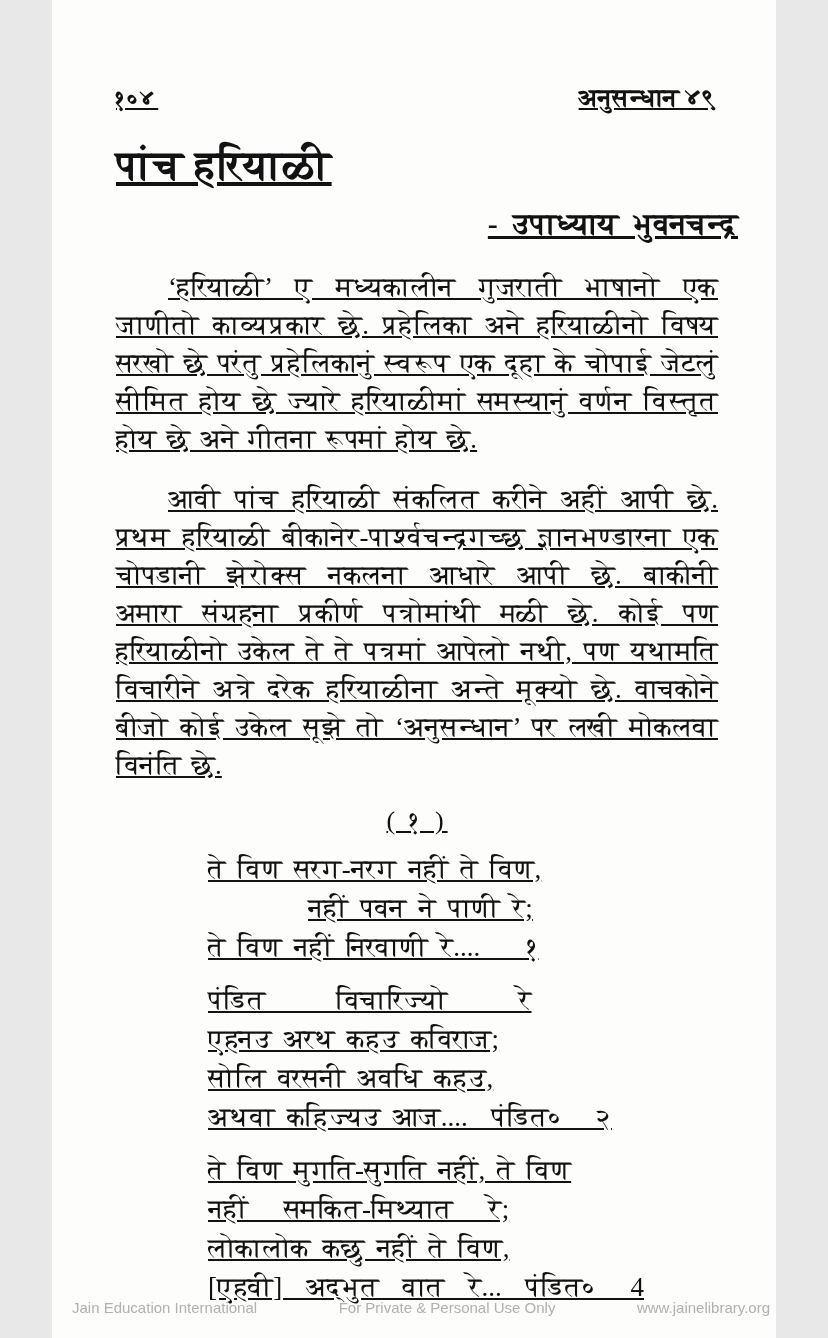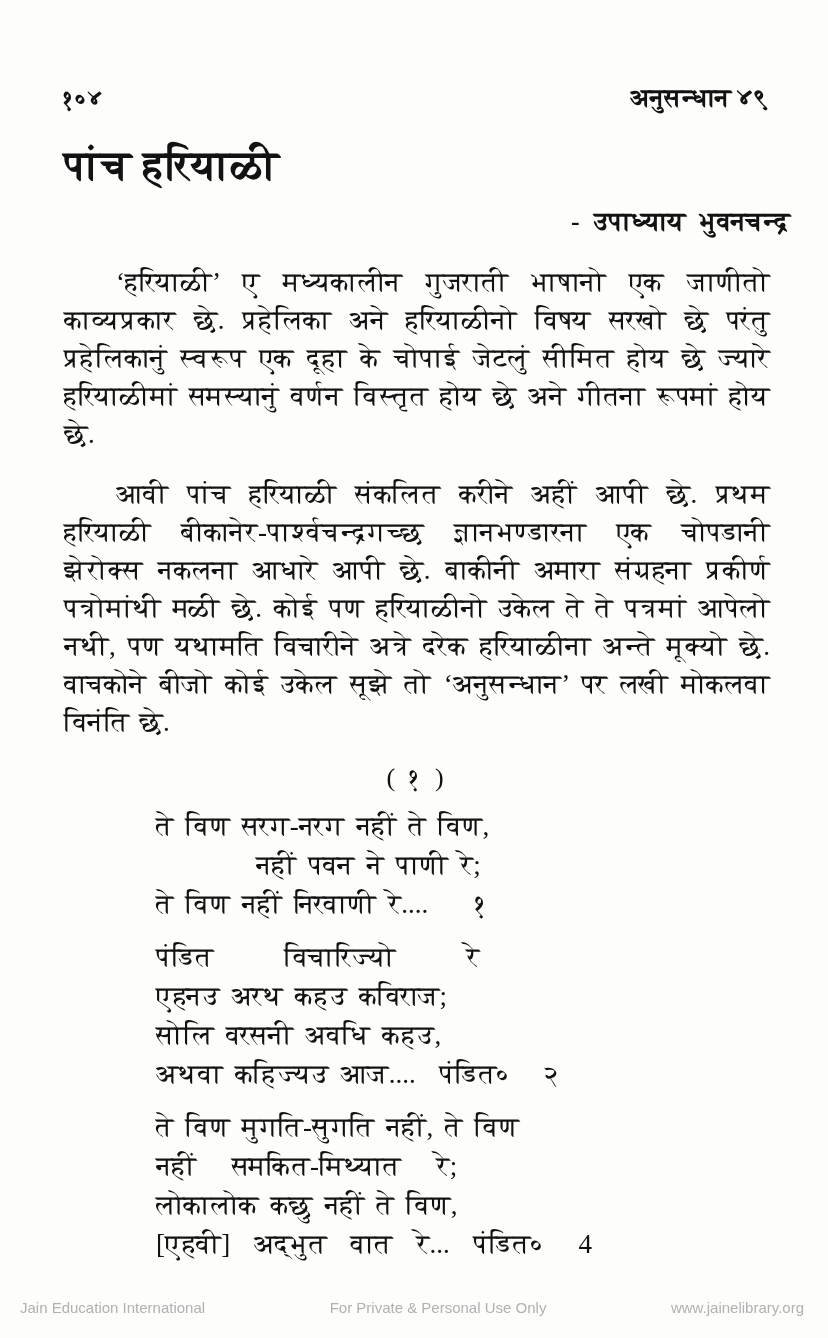--- a/index.html
+++ b/index.html
@@ -1,27 +1,28 @@
 <!DOCTYPE html>
 <html lang="gu"><head>
 <meta charset="utf-8">
 <style>
   html, body { margin: 0; padding: 0; }
   body { background: #e8e8e8; }
   .page {
     position: relative;
-    width: 828px;
+    width: 724px;
     height: 1338px;
     margin: 0 auto;
     background: #fdfdfb;
     color: #121212;
     font-family: "Liberation Serif", "DejaVu Serif", serif;
     overflow: hidden;
     box-sizing: border-box;
     padding: 84px 58px 0 64px;
+    text-decoration: underline;
   }
   .running-head {
     display: flex;
     justify-content: space-between;
     align-items: baseline;
   }
   .page-number {
     font-size: 23px;
     font-weight: 700;
     letter-spacing: 2px;
@@ -34,21 +35,21 @@
     margin: 26px 0 0 0;
     text-align: left;
     font-size: 41px;
     line-height: 52px;
     font-weight: 700;
     letter-spacing: 1px;
   }
   .byline {
     margin: 16px -20px 0 0;
     text-align: right;
-    font-size: 26px;
+    font-size: 30px;
     font-weight: 700;
     word-spacing: 8px;
   }
   .body-para {
     margin: 0;
     font-size: 27px;
     line-height: 38px;
     text-align: justify;
     text-indent: 52px;
     word-spacing: 3px;
@@ -73,21 +74,21 @@
     white-space: pre-wrap;
   }
   .vline.indent { margin-left: 100px; }
   .page-footer {
     position: absolute;
     left: 0;
     right: 0;
     bottom: 22px;
     display: flex;
     justify-content: space-between;
-    padding: 0 24px 0 20px;
+    padding: 0 6px 0 20px;
     font-family: "Liberation Sans", "DejaVu Sans", sans-serif;
     font-size: 15px;
     color: #b2b0b0;
   }
 </style>
 </head>
 <body>
 
 <div class="page">
 

